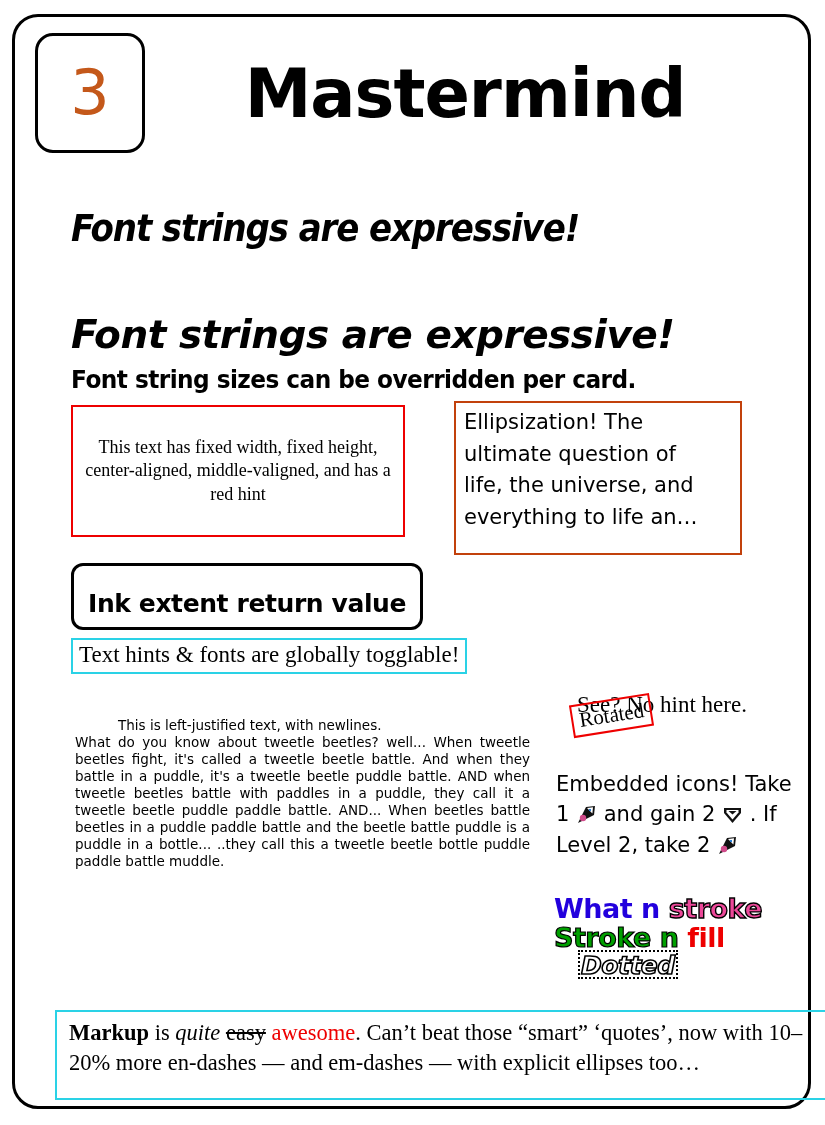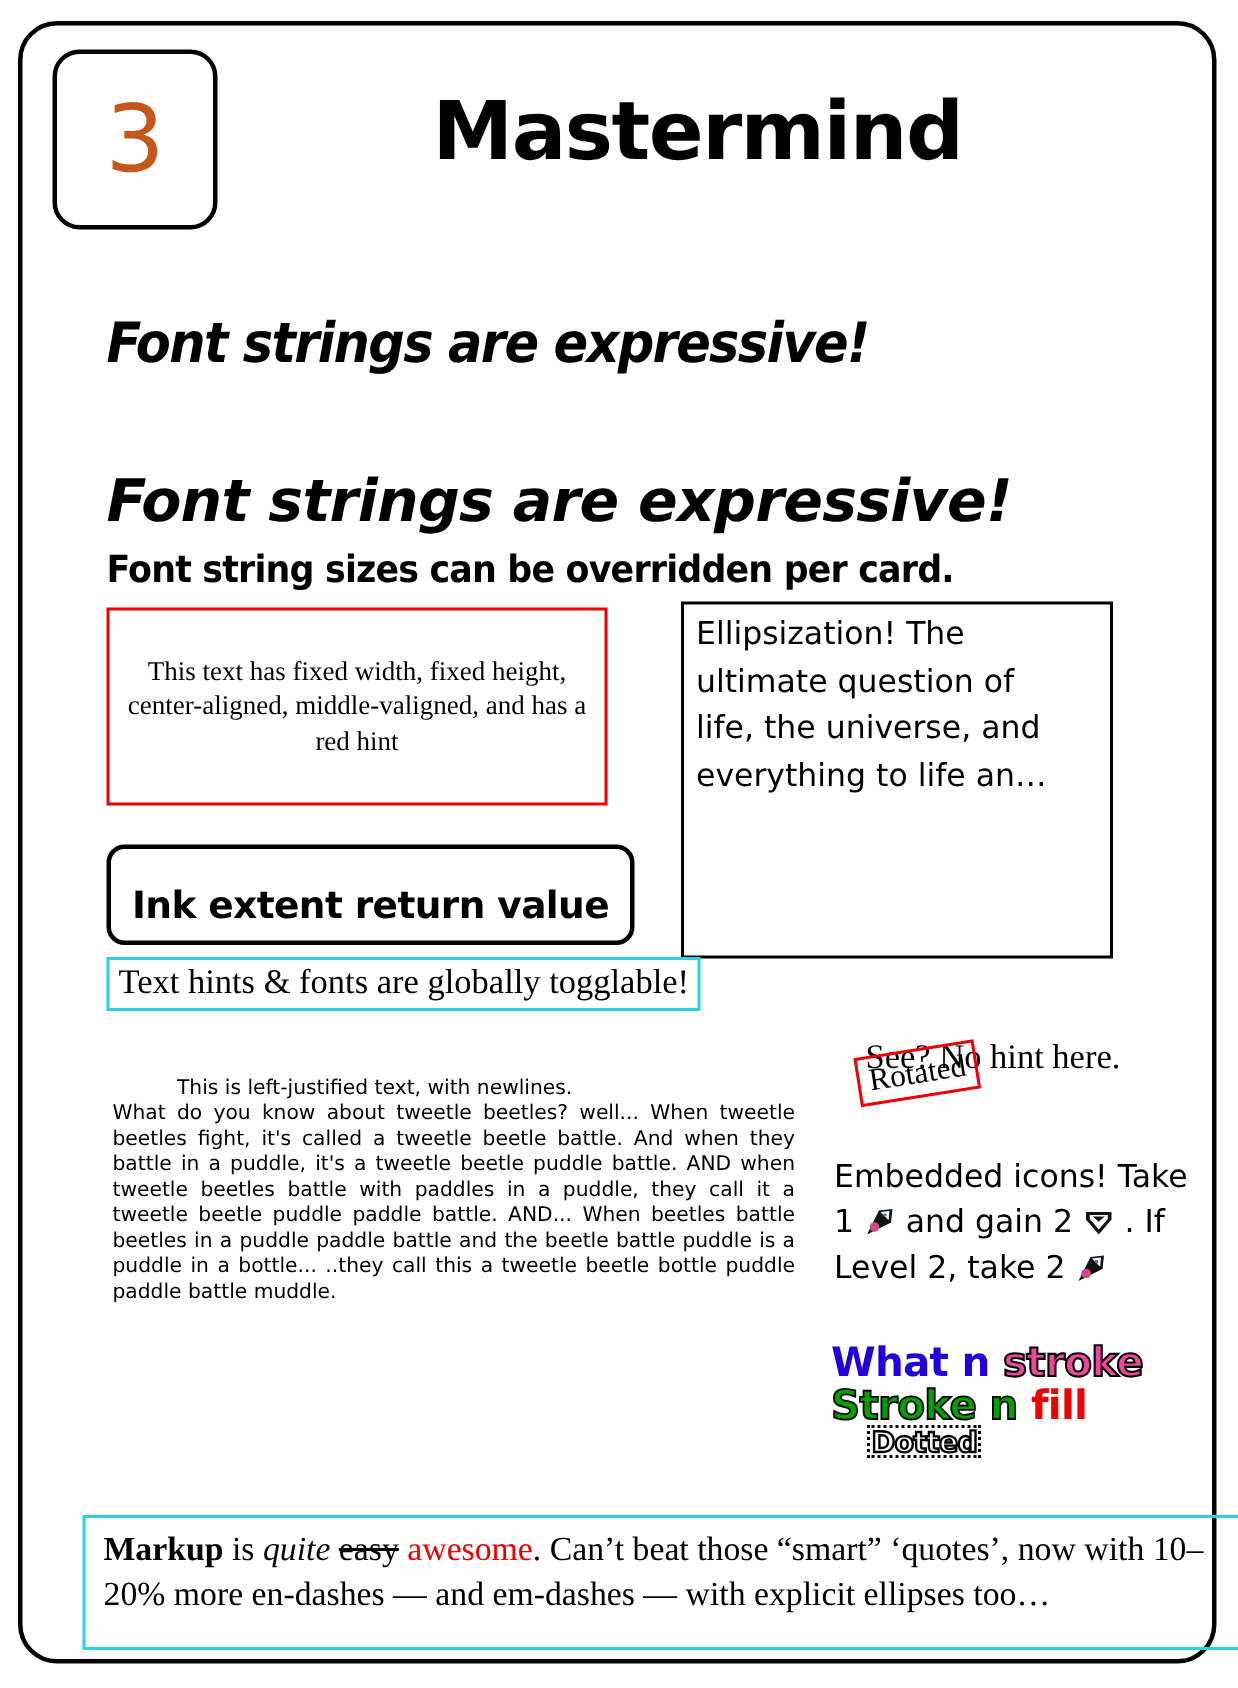--- a/index.html
+++ b/index.html
@@ -46,21 +46,21 @@
     line-height: 1;
   }
   .title {
     position: absolute;
     left: 150px;
     top: 44px;
     width: 600px;
     text-align: center;
     font-family: "DejaVu Sans", sans-serif;
     font-weight: bold;
-    font-size: 54px;
+    font-size: 67px;
     letter-spacing: -1px;
     line-height: 1;
   }
   
   .expr1 {
     position: absolute;
     left: 56px;
     top: 190px;
     font-family: "DejaVu Sans", sans-serif;
     font-weight: bold;
@@ -113,22 +113,22 @@
     text-align: center;
     font-family: "Liberation Serif", serif;
     font-size: 18px;
     line-height: 1.28;
   }
   .ellips-box {
     position: absolute;
     left: 439px;
     top: 384px;
     width: 288px;
-    height: 238px;
-    border: 2px solid #000000;
+    height: 154px;
+    border: 2px solid #c2410c;
     box-sizing: border-box;
     padding: 4px 22px 0 8px;
     overflow: hidden;
   }
   .ellips-box p {
     margin: 0;
     font-family: "DejaVu Sans", sans-serif;
     font-size: 21px;
     line-height: 1.5;
   }
@@ -218,21 +218,21 @@
   .fx {
     position: absolute;
     font-family: "DejaVu Sans", sans-serif;
     font-weight: bold;
     font-size: 27px;
     letter-spacing: -0.5px;
     white-space: nowrap;
   }
   .fx1 { left: 539px; top: 876px; }
   .fx2 { left: 539px; top: 905px; }
-  .fx3 { left: 566px; top: 934px; font-size: 19px; }
+  .fx3 { left: 566px; top: 934px; font-size: 25px; font-style: italic; }
   .w-fill-n { color: #2200dd; }
   .w-stroke {
     color: #ec4899;
     -webkit-text-stroke: 1.4px #000000;
   }
   .w-stroke-n {
     color: #00a000;
     -webkit-text-stroke: 1.2px #000000;
   }
   .w-fill { color: #ee0000; margin-top: 41px; }

